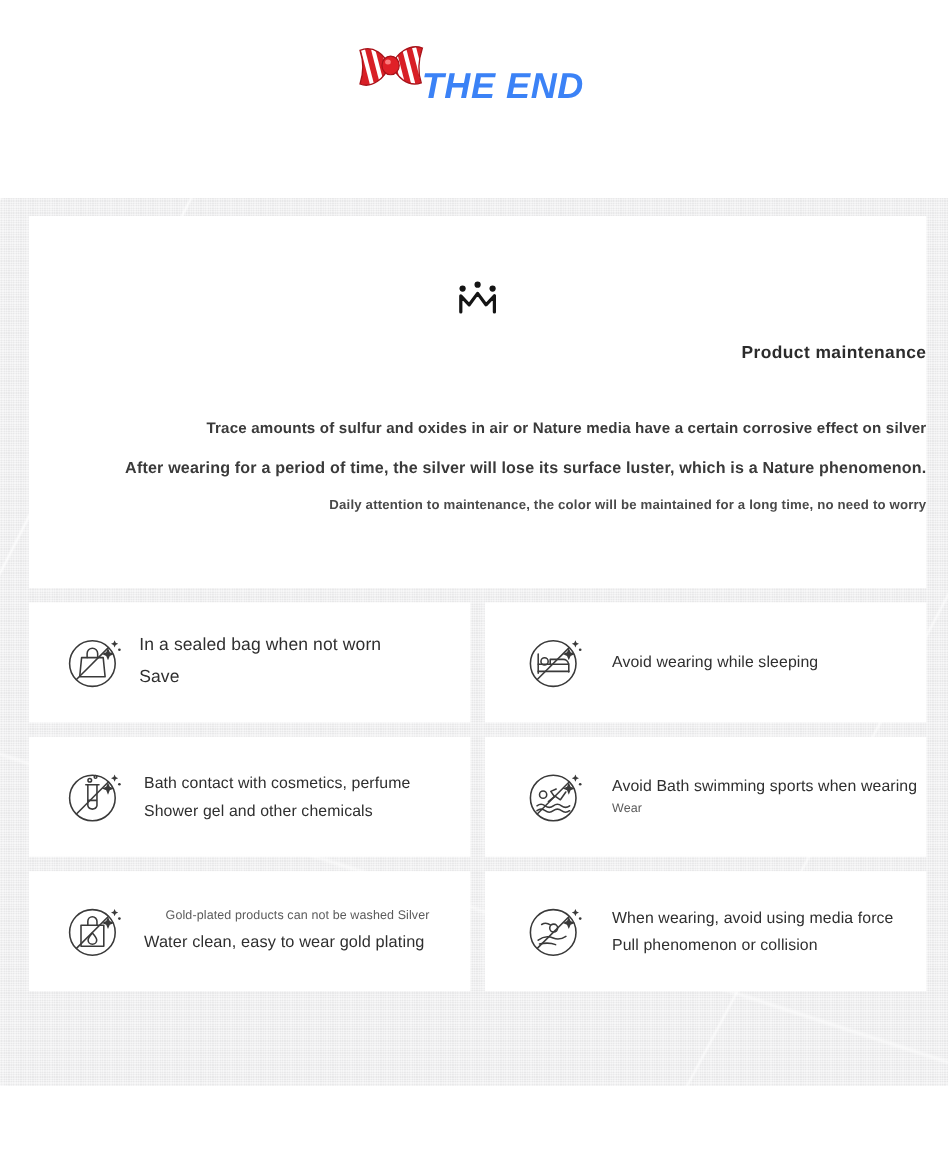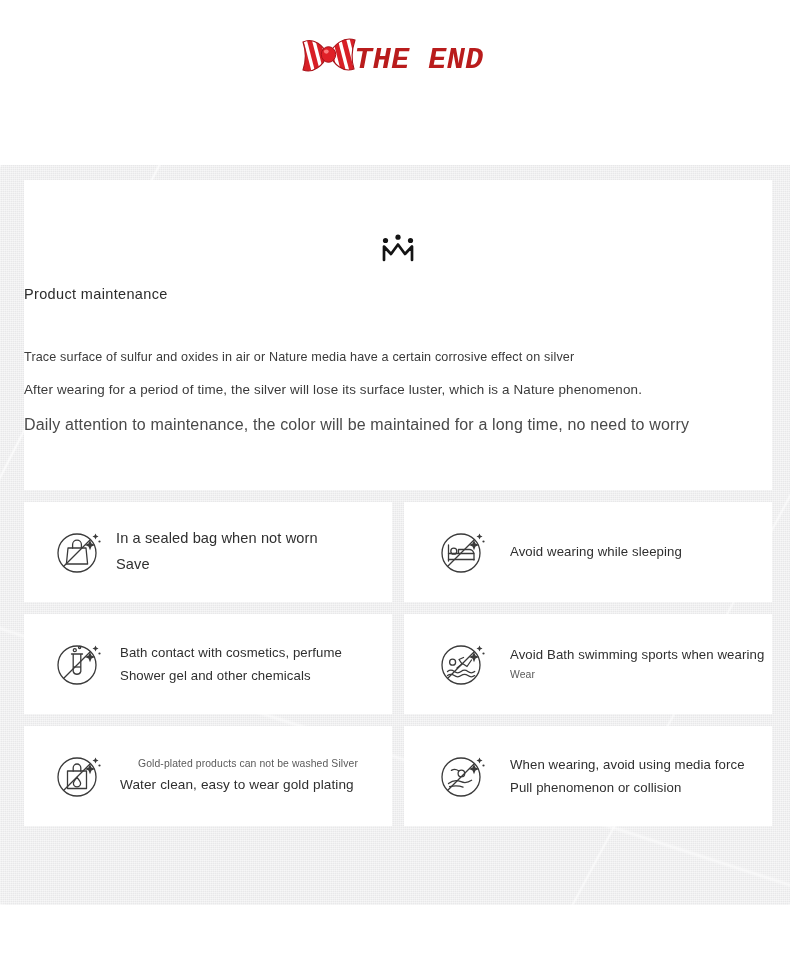--- a/index.html
+++ b/index.html
@@ -31,30 +31,30 @@
     justify-content: center;
   }
   .bow-wrap {
     width: 58px;
     height: 46px;
     position: relative;
     margin-right: 2px;
     flex: none;
   }
   .end-text {
-    font-family: Liberation Mono, monospace;
+    font-family: Liberation Sans, sans-serif;
     font-size: 30px;
     font-weight: bold;
     font-style: italic;
     letter-spacing: 0.5px;
-    color: #b91c1c;
+    color: #3b82f6;
     line-height: 1;
     position: relative;
     left: -6px;
-    top: 3px;
+    top: 16px;
   }
 
   
   .panel {
     position: absolute;
     left: 0;
     top: 165px;
     width: 790px;
     height: 740px;
     background-color: #eeeeef;
@@ -76,21 +76,22 @@
   .card {
     background: #ffffff;
   }
 
   
   .card-hero {
     width: 748px;
     height: 310px;
     box-sizing: border-box;
     padding-top: 54px;
-    text-align: left;
+    text-align: right;
+    font-weight: bold;
   }
   .crown-wrap {
     width: 40px;
     height: 30px;
     margin: 0 auto 0;
   }
   .hero-title {
     margin-top: 22px;
     font-size: 14.5px;
     color: #2c2c2c;
@@ -102,21 +103,21 @@
   }
   .hero-line {
     font-size: 13px;
     color: #3a3a3a;
     letter-spacing: 0.15px;
     margin-bottom: 17px;
     line-height: 1.2;
   }
   .hero-line.l1 { font-size: 12.6px; }
   .hero-line.l2 { font-size: 13.4px; }
-  .hero-line.l3 { font-size: 16px; color: #494949; margin-bottom: 0; }
+  .hero-line.l3 { font-size: 11px; color: #494949; margin-bottom: 0; }
 
   
   .grid {
     margin-top: 12px;
     display: flex;
     flex-wrap: wrap;
     gap: 12px;
     width: 748px;
   }
   .card-tip {
@@ -225,21 +226,21 @@
         <circle cx="7.5" cy="6.5" r="2.6" fill="#141414"></circle>
         <circle cx="20" cy="3.2" r="2.6" fill="#141414"></circle>
         <circle cx="32.5" cy="6.5" r="2.6" fill="#141414"></circle>
         <path d="M6 26 L6 12.5 L13 20 L20 10.5 L27 20 L34 12.5 L34 26" fill="none" stroke="#141414" stroke-width="2.7" stroke-linejoin="round" stroke-linecap="round"></path>
       </svg>
     </div>
 
     <div class="hero-title">Product maintenance</div>
 
     <div class="hero-lines">
-      <div class="hero-line l1">Trace surface of sulfur and oxides in air or Nature media have a certain corrosive effect on silver</div>
+      <div class="hero-line l1">Trace amounts of sulfur and oxides in air or Nature media have a certain corrosive effect on silver</div>
       <div class="hero-line l2">After wearing for a period of time, the silver will lose its surface luster, which is a Nature phenomenon.</div>
       <div class="hero-line l3">Daily attention to maintenance, the color will be maintained for a long time, no need to worry</div>
     </div>
   </div>
 
   <div class="grid">
 
     <div class="card card-tip c1">
       <div class="tip-icon">
         <svg viewBox="0 0 52 52" width="52" height="52" xmlns="http://www.w3.org/2000/svg">

